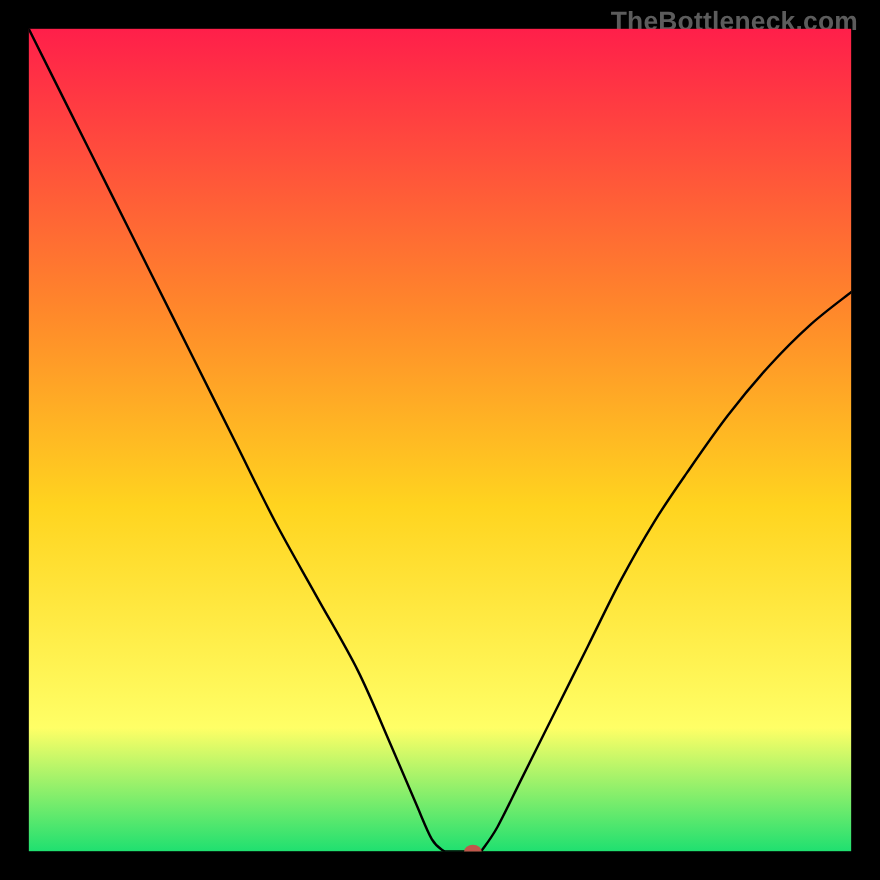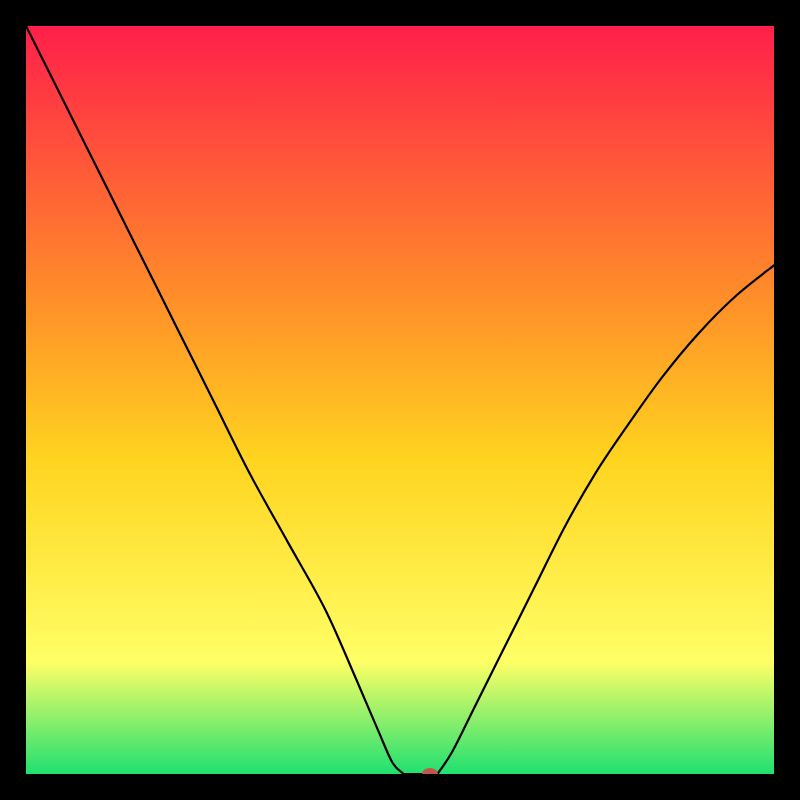--- a/index.html
+++ b/index.html
@@ -31,20 +31,21 @@
   .curve { fill: none; stroke: #000; stroke-width: 2.2; stroke-linecap: round; }
   .marker {
     fill: #c1564b;
     stroke: none;
   }
 </style>
 </head>
 <body>
 
 <div class="frame">
+  <div class="watermark">TheBottleneck.com</div>
   <div class="plot">
     <svg id="chart-svg" width="748" height="748" viewBox="0 0 748 748">
       <defs>
         <linearGradient id="bg" x1="0" y1="0" x2="0" y2="1">
           <stop id="g0" offset="0%" stop-color="#ff1f4a"></stop>
           <stop id="g1" offset="35%" stop-color="#ff8a2a"></stop>
           <stop id="g2" offset="58%" stop-color="#ffd41f"></stop>
           <stop id="g3" offset="85%" stop-color="#ffff66"></stop>
           <stop id="g4" offset="100%" stop-color="#1fe070"></stop>
         </linearGradient>

